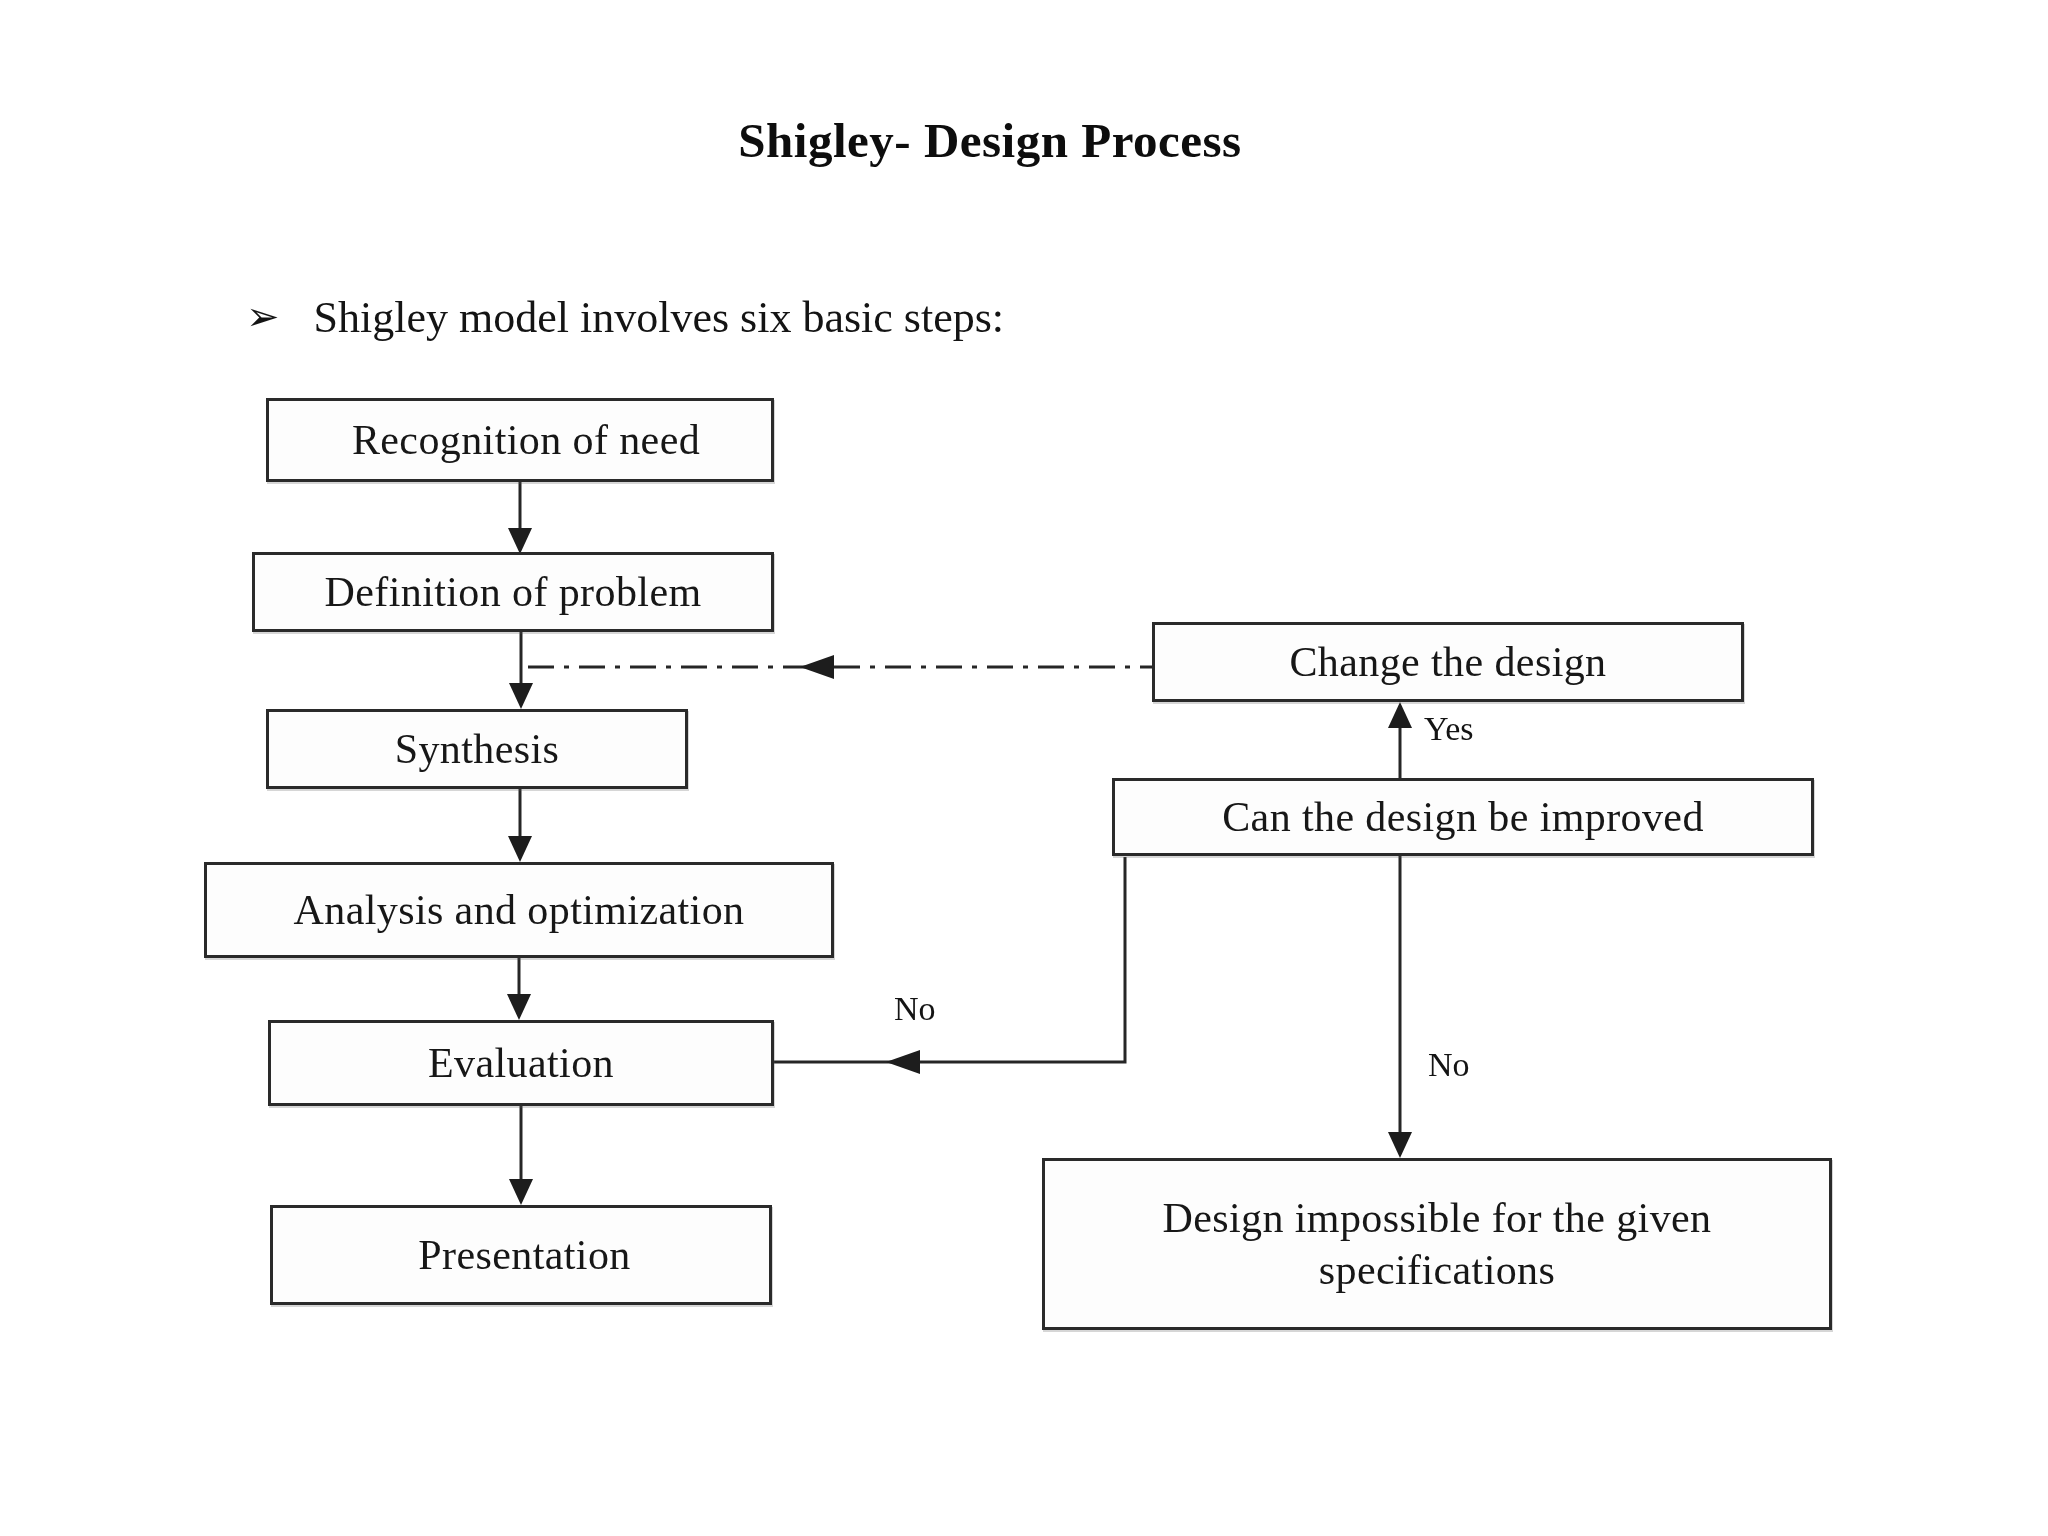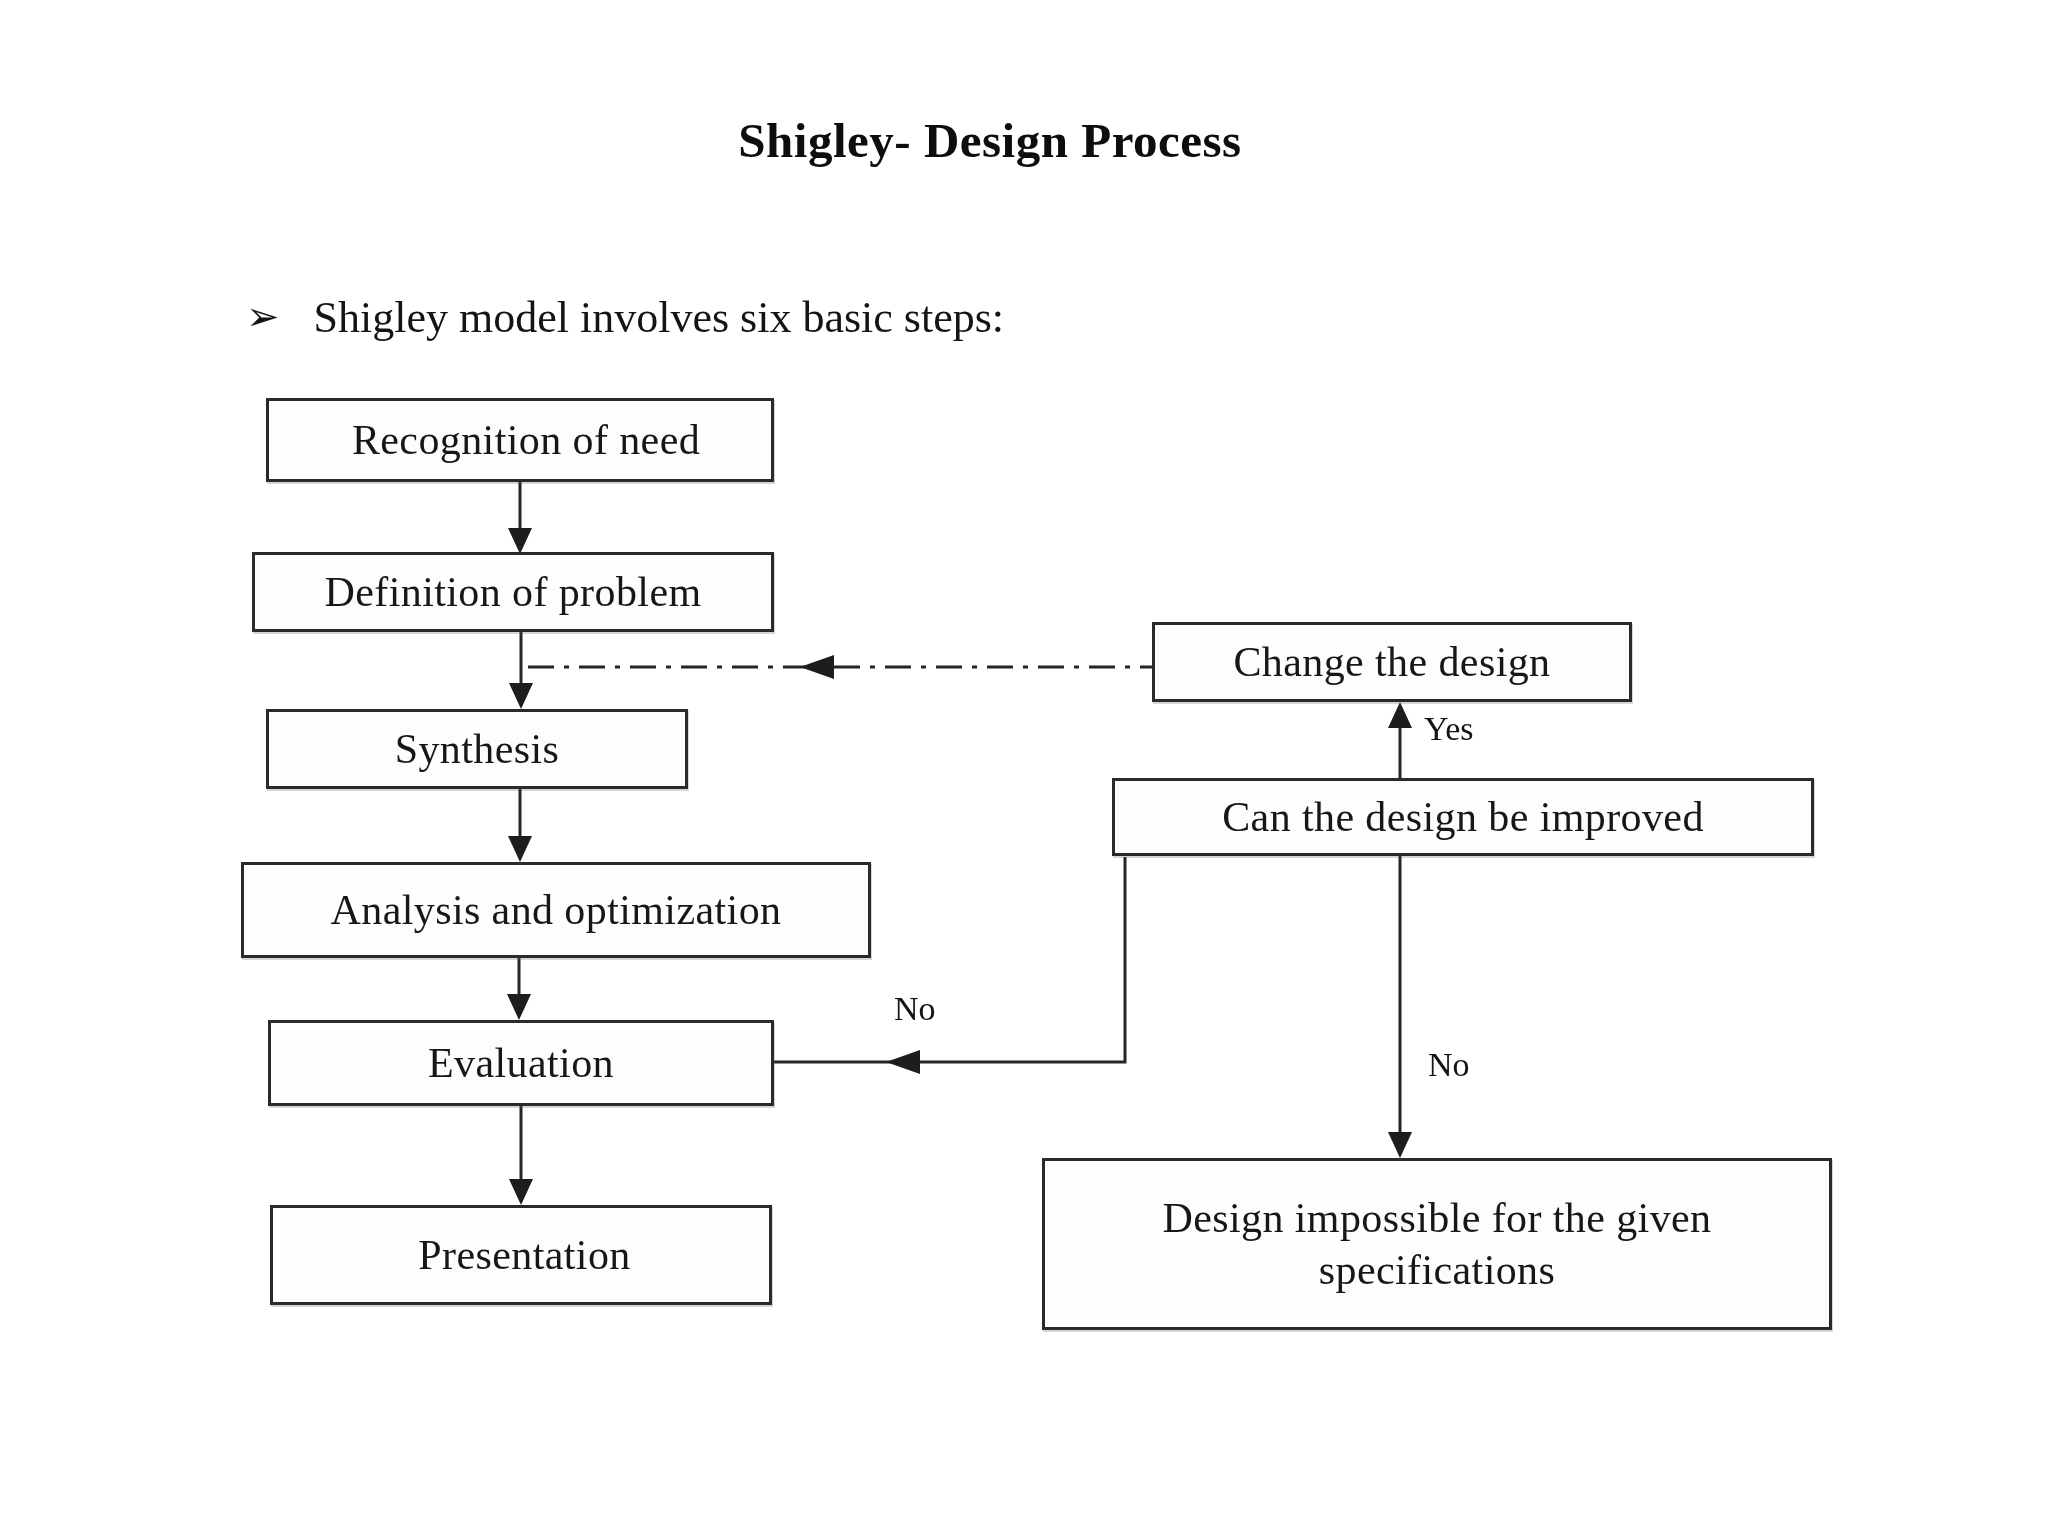--- a/index.html
+++ b/index.html
@@ -50,24 +50,24 @@
       <polygon points="521,1205 509,1179 533,1179"></polygon>
       <polygon points="1400,702 1388,728 1412,728"></polygon>
       <polygon points="1400,1158 1388,1132 1412,1132"></polygon>
       <polygon points="886,1062 920,1050 920,1074"></polygon>
     </g>
   </svg>
 
   <div class="node" style="left:266px;top:398px;width:508px;height:84px;padding-left:12px;">Recognition of need</div>
   <div class="node" style="left:252px;top:552px;width:522px;height:80px;">Definition of problem</div>
   <div class="node" style="left:266px;top:709px;width:422px;height:80px;">Synthesis</div>
-  <div class="node" style="left:204px;top:862px;width:630px;height:96px;margin-left:37px;">Analysis and optimization</div>
+  <div class="node" style="left:204px;top:862px;width:630px;height:96px;">Analysis and optimization</div>
   <div class="node" style="left:268px;top:1020px;width:506px;height:86px;">Evaluation</div>
   <div class="node" style="left:270px;top:1205px;width:502px;height:100px;padding-left:7px;">Presentation</div>
-  <div class="node" style="left:1152px;top:622px;width:480px;height:80px;">Change the design</div>
+  <div class="node" style="left:1152px;top:622px;width:592px;height:80px;">Change the design</div>
   <div class="node" style="left:1112px;top:778px;width:702px;height:78px;">Can the design be improved</div>
   <div class="node" style="left:1042px;top:1158px;width:790px;height:172px;padding:0 34px;">Design impossible for the given specifications</div>
 
   <div class="edge-label" style="left:1424px;top:710px;">Yes</div>
   <div class="edge-label" style="left:1428px;top:1046px;">No</div>
   <div class="edge-label" style="left:894px;top:990px;">No</div>
 
 </div>
 
 </body></html>

